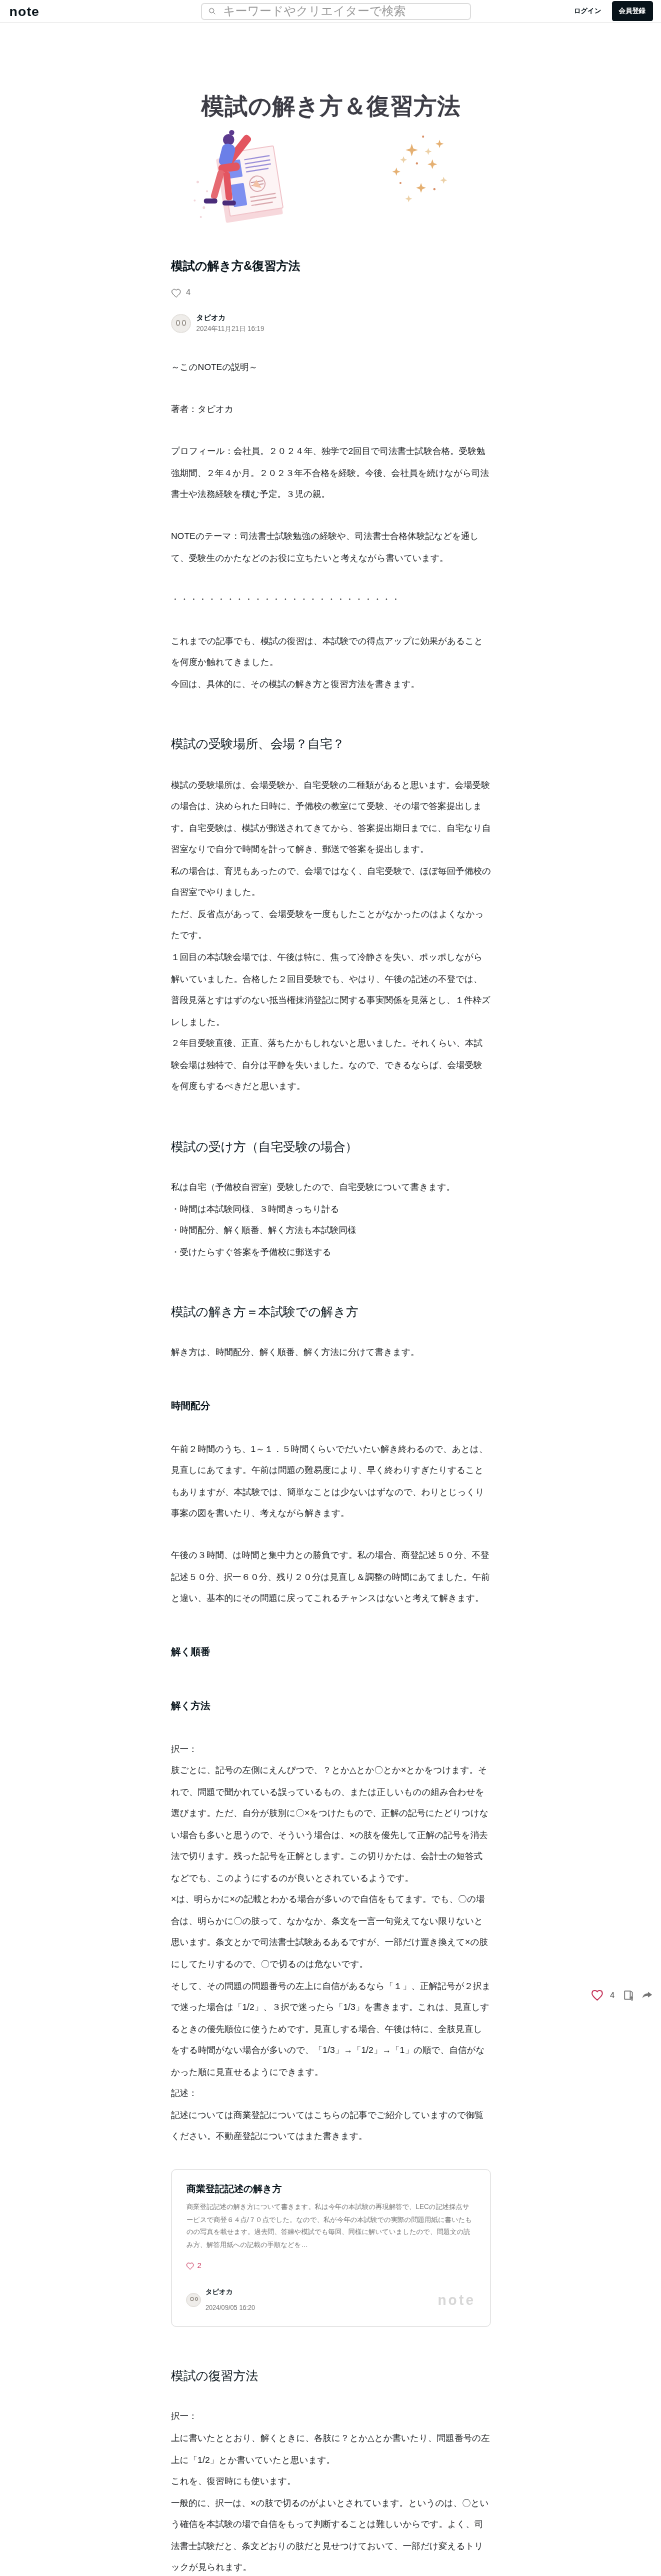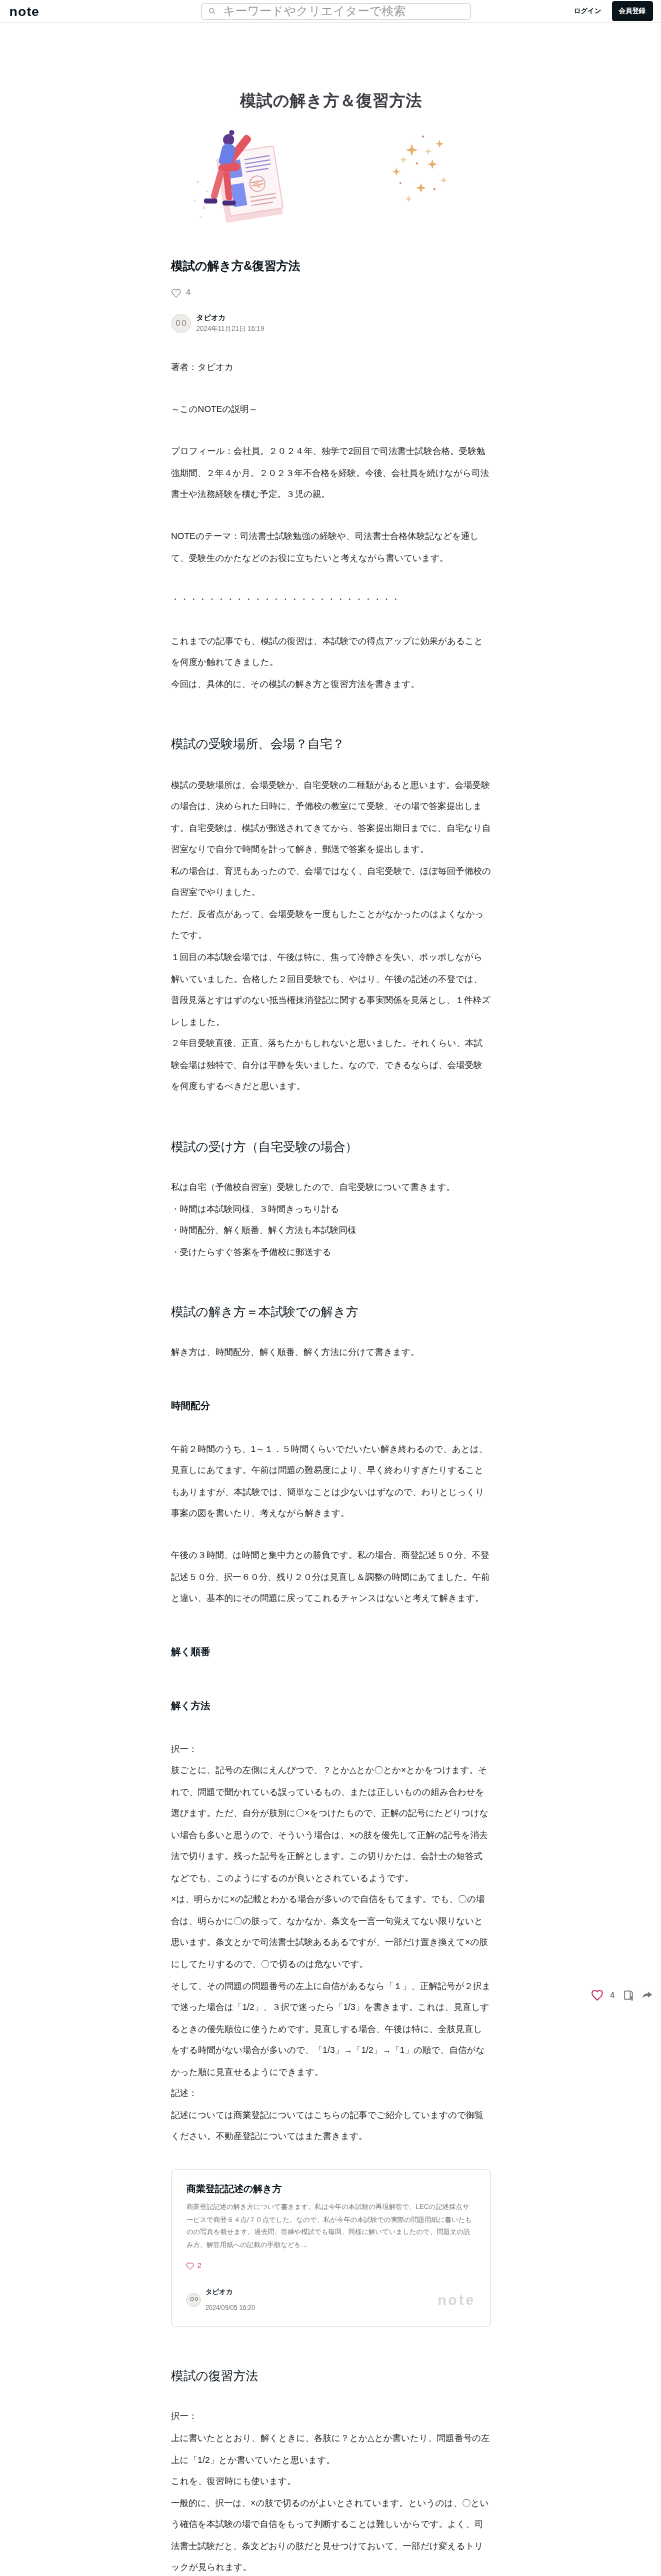--- a/index.html
+++ b/index.html
@@ -28,21 +28,21 @@
   .signup-btn {
     background:#08131A; color:#fff; font-size:6.7px; font-weight:700;
     padding:5.2px 7.2px; border-radius:2.6px; border:none; cursor:pointer; font-family:inherit;
   }
   
   .container { width:320px; margin:0 auto; }
   
   .eyecatch { margin-top:30px; height:192px; position:relative; background:#fff; overflow:hidden; }
   .eyecatch-title {
     position:absolute; top:38px; left:0; width:100%; text-align:center;
-    font-size:16px; font-weight:700; color:#3d3d46; letter-spacing:0.5px;
+    font-size:23px; font-weight:700; color:#3d3d46; letter-spacing:0.5px;
   }
   
   .article-title { margin:13.4px 0 0; font-size:12px; font-weight:800; color:#08131A; line-height:1.4; }
   .like-row { margin-top:12.4px; display:flex; align-items:center; gap:4.6px; }
   .like-count { font-size:8.2px; color:#757575; }
   .author-row { margin-top:15.5px; display:flex; align-items:center; gap:5.7px; }
   .avatar {
     width:19.6px; height:19.6px; border-radius:50%;
     background:#efedea; border:0.5px solid #e3e0dc; position:relative; overflow:hidden; cursor:pointer;
   }
@@ -195,22 +195,22 @@
         <i></i>
         <i></i>
       </span>
     <span class="author-meta">
       <span class="author-name">タピオカ</span>
       <span class="author-date">2024年11月21日 16:19</span>
     </span>
   </div>
 
   <div class="prose">
+    <p>～このNOTEの説明～</p>
     <p>著者：タピオカ</p>
-    <p>～このNOTEの説明～</p>
     <p>プロフィール：会社員。２０２４年、独学で2回目で司法書士試験合格。受験勉強期間、２年４か月。２０２３年不合格を経験。今後、会社員を続けながら司法書士や法務経験を積む予定。３児の親。</p>
     <p>NOTEのテーマ：司法書士試験勉強の経験や、司法書士合格体験記などを通して、受験生のかたなどのお役に立ちたいと考えながら書いています。</p>
     <p class="dots">・・・・・・・・・・・・・・・・・・・・・・・・・</p>
     <p>これまでの記事でも、模試の復習は、本試験での得点アップに効果があることを何度か触れてきました。
 今回は、具体的に、その模試の解き方と復習方法を書きます。</p>
 
     <h2>模試の受験場所、会場？自宅？</h2>
     <p>模試の受験場所は、会場受験か、自宅受験の二種類があると思います。会場受験の場合は、決められた日時に、予備校の教室にて受験、その場で答案提出します。自宅受験は、模試が郵送されてきてから、答案提出期日までに、自宅なり自習室なりで自分で時間を計って解き、郵送で答案を提出します。
 私の場合は、育児もあったので、会場ではなく、自宅受験で、ほぼ毎回予備校の自習室でやりました。
 ただ、反省点があって、会場受験を一度もしたことがなかったのはよくなかったです。

